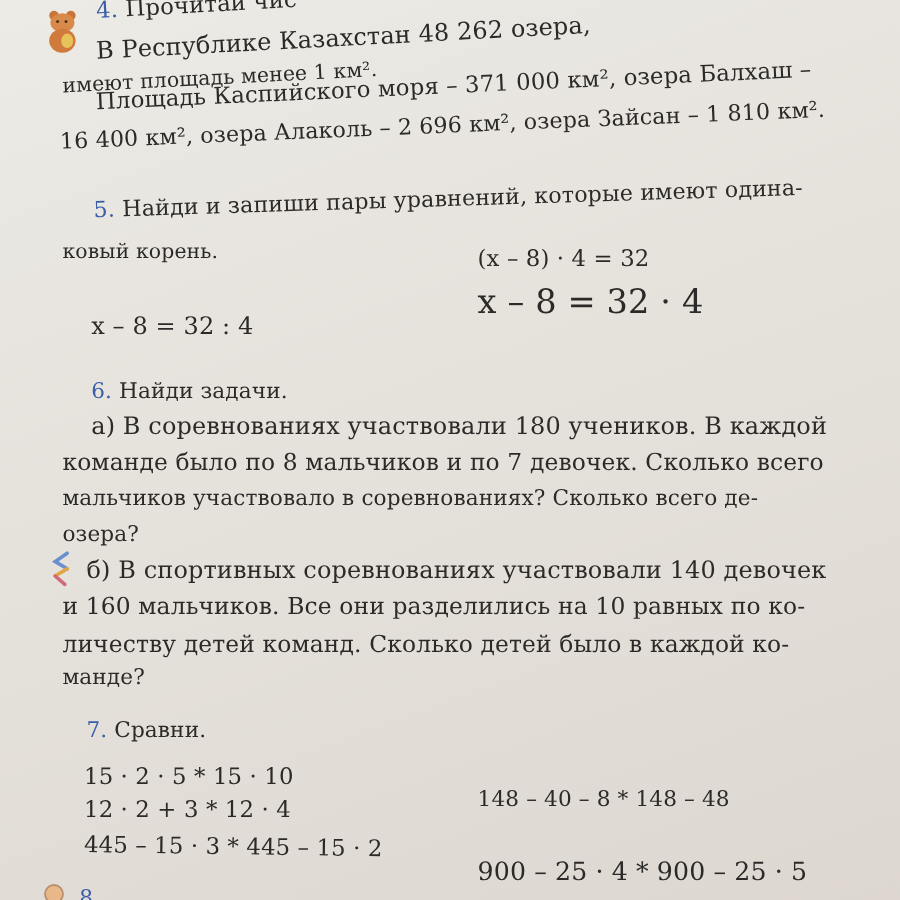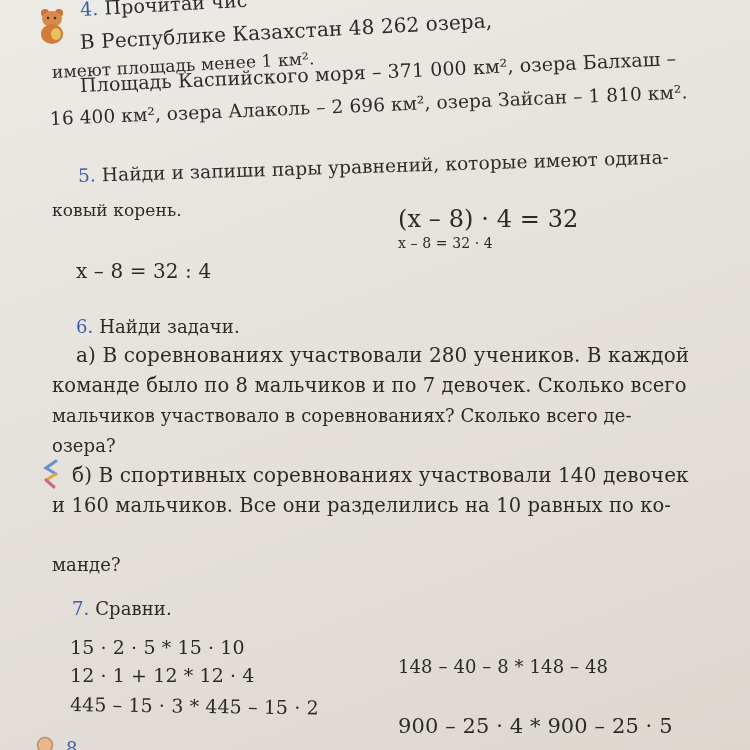--- a/index.html
+++ b/index.html
@@ -61,33 +61,33 @@
   <div class="line" style="left:78px;top:165px;font-size:18.5px;transform:rotate(-1.8deg)">
     <span class="num">5.</span>
     <span>Найди и запиши пары уравнений, которые имеют одина-</span>
   </div>
   <div class="line" style="left:52px;top:200px;font-size:17px">
     <span>ковый корень.</span>
   </div>
   <div class="line eq" style="left:76px;top:259px">
     <span>x – 8 = 32 : 4</span>
   </div>
-  <div class="line eq" style="left:398px;top:205px;font-size:24px">
+  <div class="line eq" style="left:398px;top:205px;font-size:19px">
     <span>(x – 8) · 4 = 32</span>
   </div>
-  <div class="line eq" style="left:398px;top:235px;font-size:14px">
+  <div class="line eq" style="left:398px;top:235px;font-size:28px">
     <span>x – 8 = 32 · 4</span>
   </div>
 
   <div class="line" style="left:76px;top:316px;font-size:18px">
     <span class="num">6.</span>
     <span>Найди задачи.</span>
   </div>
   <div class="line" style="left:76px;top:343px;font-size:20px">
-    <span>а) В соревнованиях участвовали 280 учеников. В каждой</span>
+    <span>а) В соревнованиях участвовали 180 учеников. В каждой</span>
   </div>
   <div class="line" style="left:52px;top:374px;font-size:19.5px">
     <span>команде было по 8 мальчиков и по 7 девочек. Сколько всего</span>
   </div>
   <div class="line" style="left:52px;top:405px;font-size:18px">
     <span>мальчиков участвовало в соревнованиях? Сколько всего де-</span>
   </div>
   <div class="line" style="left:52px;top:435px;font-size:18px">
     <span>озера?</span>
   </div>
@@ -97,33 +97,36 @@
     <path d="M16 16 L6 22" stroke="#e0a640" stroke-width="3" fill="none" stroke-linecap="round"></path>
     <path d="M6 22 L14 29" stroke="#d06a7a" stroke-width="3" fill="none" stroke-linecap="round"></path>
   </svg>
 
   <div class="line" style="left:72px;top:463px;font-size:20px">
     <span>б) В спортивных соревнованиях участвовали 140 девочек</span>
   </div>
   <div class="line" style="left:52px;top:494px;font-size:19.5px">
     <span>и 160 мальчиков. Все они разделились на 10 равных по ко-</span>
   </div>
+  <div class="line" style="left:52px;top:525px;font-size:19.5px">
+    <span>личеству детей команд. Сколько детей было в каждой ко-</span>
+  </div>
   <div class="line" style="left:52px;top:554px;font-size:18px">
     <span>манде?</span>
   </div>
 
   <div class="line" style="left:72px;top:598px;font-size:18px">
     <span class="num">7.</span>
     <span>Сравни.</span>
   </div>
   <div class="line eq" style="left:70px;top:636px;font-size:19px">
     <span>15 · 2 · 5 * 15 · 10</span>
   </div>
   <div class="line eq" style="left:70px;top:664px;font-size:19px">
-    <span>12 · 1 + 12 * 12 · 4</span>
+    <span>12 · 2 + 3 * 12 · 4</span>
   </div>
   <div class="line eq" style="left:70px;top:693px;font-size:19px;transform:rotate(0.8deg)">
     <span>445 – 15 · 3 * 445 – 15 · 2</span>
   </div>
   <div class="line eq" style="left:398px;top:656px;font-size:18px">
     <span>148 – 40 – 8 * 148 – 48</span>
   </div>
   <div class="line eq" style="left:398px;top:714px;font-size:21px">
     <span>900 – 25 · 4 * 900 – 25 · 5</span>
   </div>

